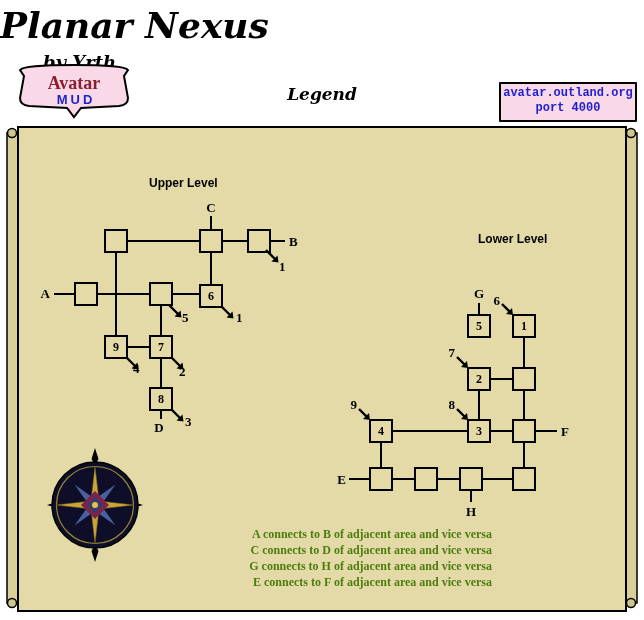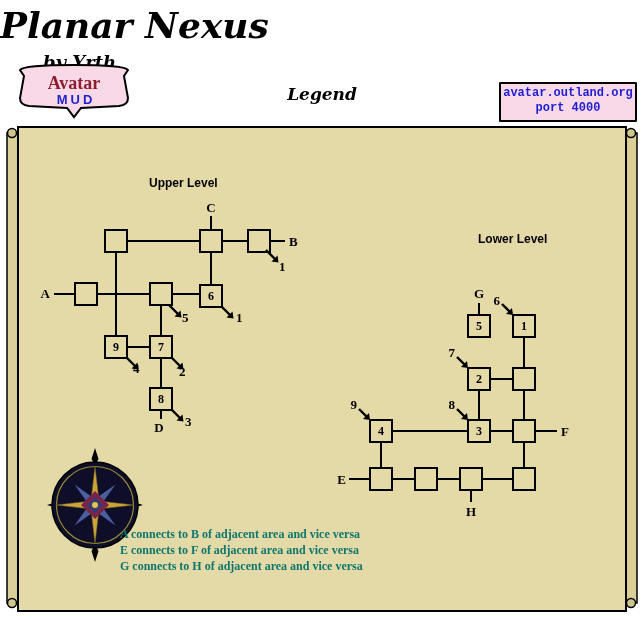--- a/index.html
+++ b/index.html
@@ -9,22 +9,22 @@
   #scene{left:0;top:0;}
   #page-title{top:4px;left:0;width:644px;
       font:italic bold 36px "DejaVu Serif",serif;color:#000;}
   #byline{top:52px;left:0;width:644px;text-align:left;
       font:italic bold 18px "DejaVu Serif",serif;color:#000;padding-left:43px;}
   #legend-label{top:84px;left:0;width:644px;text-align:center;
       font:italic bold 17px "DejaVu Serif",serif;color:#000;}
   #badge-right{left:499px;top:69px;width:134px;height:34px;background:#f9d8e8;
       border:2px solid #000;border-radius:1px;text-align:center;color:#1e1ed2;
       font:bold 12px "Liberation Mono",monospace;line-height:15px;padding-top:2px;margin-top:13px;}
-  #legend-block{left:120px;top:526px;width:360px;text-align:left;
-      font:bold 12px "Liberation Serif",serif;line-height:16px;color:#0f766e;}
+  #legend-block{left:132px;top:526px;width:360px;text-align:right;
+      font:bold 12px "Liberation Serif",serif;line-height:16px;color:#4d7c0f;}
   .parch{fill:#e3daa7;stroke:#000;stroke-width:2;}
   .roll{fill:#d9cf97;stroke:#000;stroke-width:1.5;}
   .curl{fill:#cfc68e;stroke:#000;stroke-width:1.5;}
   .room{fill:none;stroke:#000;stroke-width:2;}
   .conn{stroke:#000;stroke-width:2;}
   .diag{stroke:#000;stroke-width:2.4;}
   .arrow{fill:#000;}
   .room-num{font:bold 12px "Liberation Serif",serif;fill:#000;text-anchor:middle;}
   .exit{font:bold 13px "Liberation Serif",serif;fill:#000;}
   .mid{text-anchor:middle;} .end{text-anchor:end;}
@@ -192,15 +192,16 @@
   <text class="mud-text" x="66" y="44">MUD</text>
 </svg>
 
 <div id="badge-right" class="abs">
   <div>avatar.outland.org</div>
   <div>port 4000</div>
 </div>
 
 <div id="legend-block" class="abs">
   <div>A connects to B of adjacent area and vice versa</div>
+  <div>C connects to D of adjacent area and vice versa</div>
+  <div>G connects to H of adjacent area and vice versa</div>
   <div>E connects to F of adjacent area and vice versa</div>
-  <div>G connects to H of adjacent area and vice versa</div>
 </div>
 
 </body></html>

